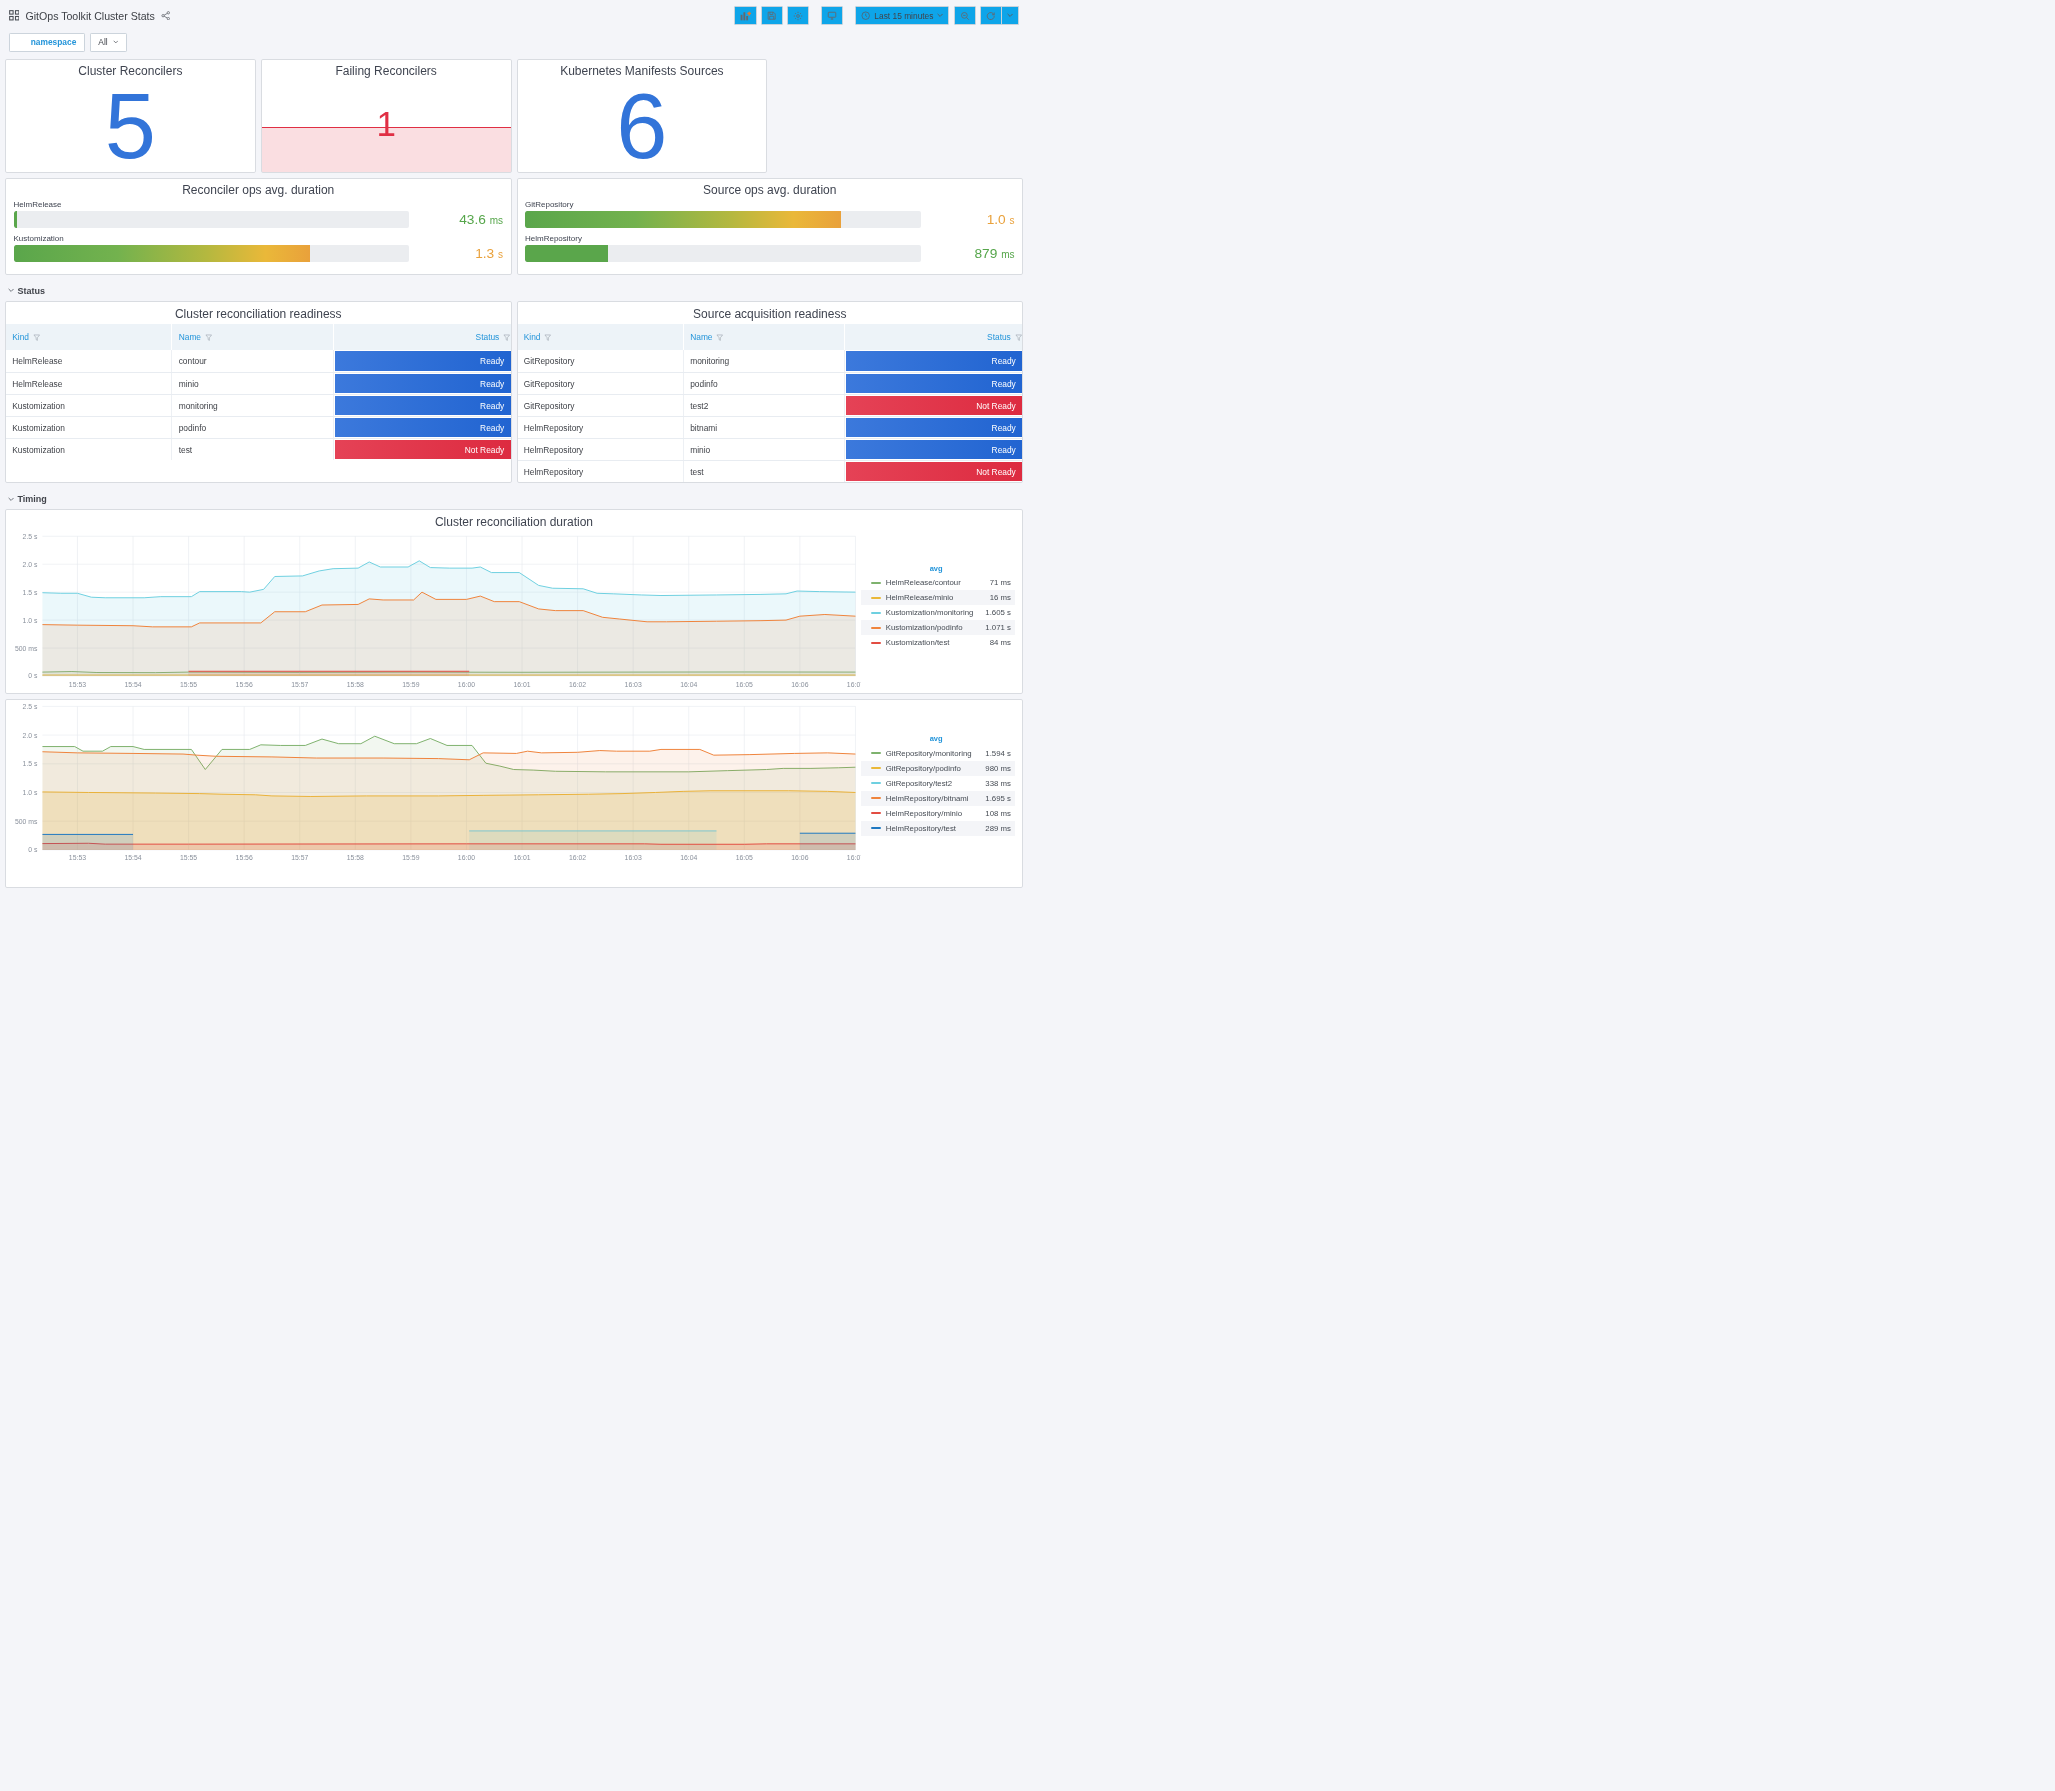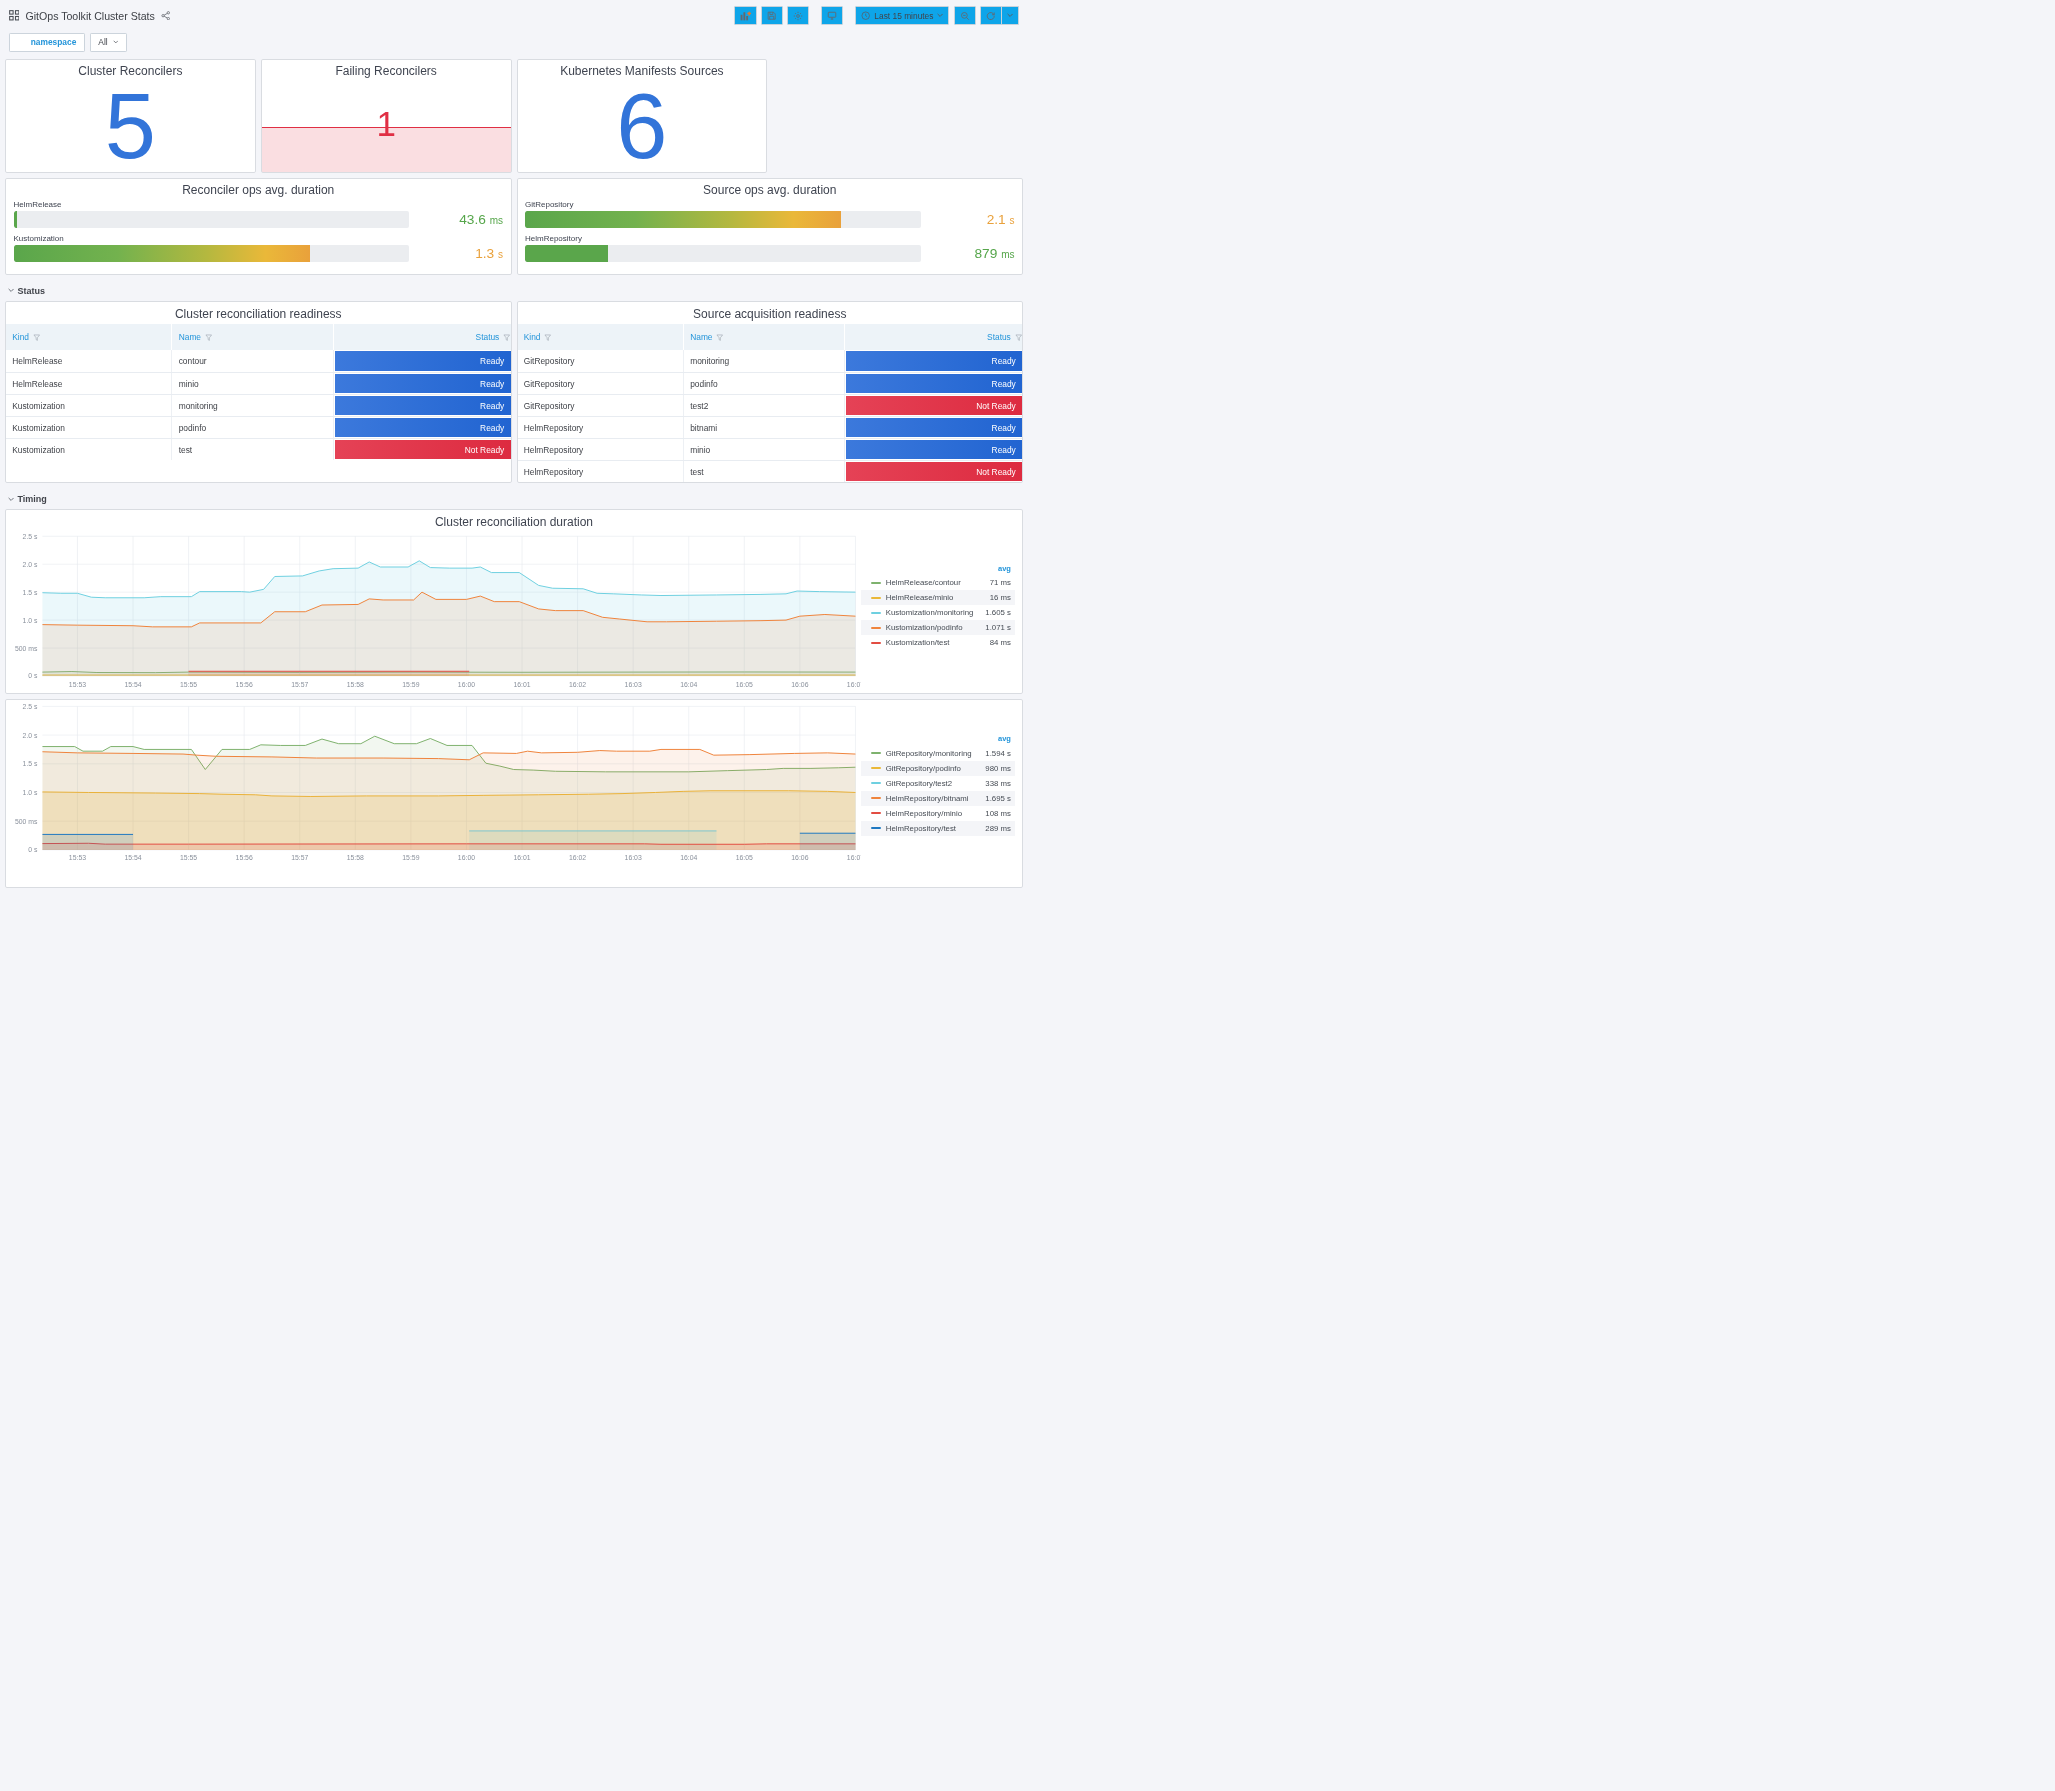--- a/index.html
+++ b/index.html
@@ -69,21 +69,21 @@
   .c-kind { flex:0 0 33%; } .c-name { flex:0 0 32%; } .c-status { flex:1; border-right:none; padding:0; }
   .td.c-status { padding:0.9px 0 0.9px 0.9px; }
   .status-fill { width:100%; height:100%; display:flex; align-items:center; justify-content:flex-end; padding-right:6.2px; color:#fff; font-size:8.4px; }
   .status-fill.ready    { background:linear-gradient(90deg,#3c79dc,#2164d1); }
   .status-fill.notready { background:linear-gradient(90deg,#e54256,#dd2b40); }
 
   
   .chart-panel { padding:0 3.7px 2.5px 3.7px; }
   .chart-flex { display:flex; }
   .legend { width:157px; padding:34px 3.7px 0 0; }
-  .legend-header { text-align:right; font-size:7.5px; font-weight:700; color:#2495da; padding:0 3.7px 2.5px 0; }
+  .legend-header { text-align:center; font-size:7.5px; font-weight:700; color:#2495da; padding:0 3.7px 2.5px 0; }
   .legend-item { display:flex; align-items:center; height:15px; font-size:7.8px; color:#464c54; padding:0 3.7px 0 10px; gap:5px; }
   .legend-item:nth-child(odd) { background:#f4f5f8; } 
   .legend-swatch { width:9.4px; height:1.9px; border-radius:1.2px; flex:0 0 auto; }
   .legend-name { flex:1; white-space:nowrap; overflow:hidden; }
   .legend-value { white-space:nowrap; }
   .tick { font-size:11px; fill:#8a919c; font-family:"Liberation Sans",sans-serif; }
 </style>
 </head>
 <body>
 
@@ -228,21 +228,21 @@
     </div>
     <div class="panel gauge-panel">
       <div class="panel-title">Source ops avg. duration</div>
       <div class="gauge-rows">
           <div class="gauge-row">
             <div class="g-label">GitRepository</div>
             <div class="g-line">
               <div class="g-track">
                 <div class="g-fill gradient" style="width: 80%;"></div>
               </div>
-              <div class="g-value" style="color: rgb(233, 161, 59);"><span>2.1</span> <span class="unit">s</span></div>
+              <div class="g-value" style="color: rgb(233, 161, 59);"><span>1.0</span> <span class="unit">s</span></div>
             </div>
           </div>
           <div class="gauge-row">
             <div class="g-label">HelmRepository</div>
             <div class="g-line">
               <div class="g-track">
                 <div class="g-fill solid-green" style="width: 21%;"></div>
               </div>
               <div class="g-value" style="color: rgb(86, 166, 75);"><span>879</span> <span class="unit">ms</span></div>
             </div>

